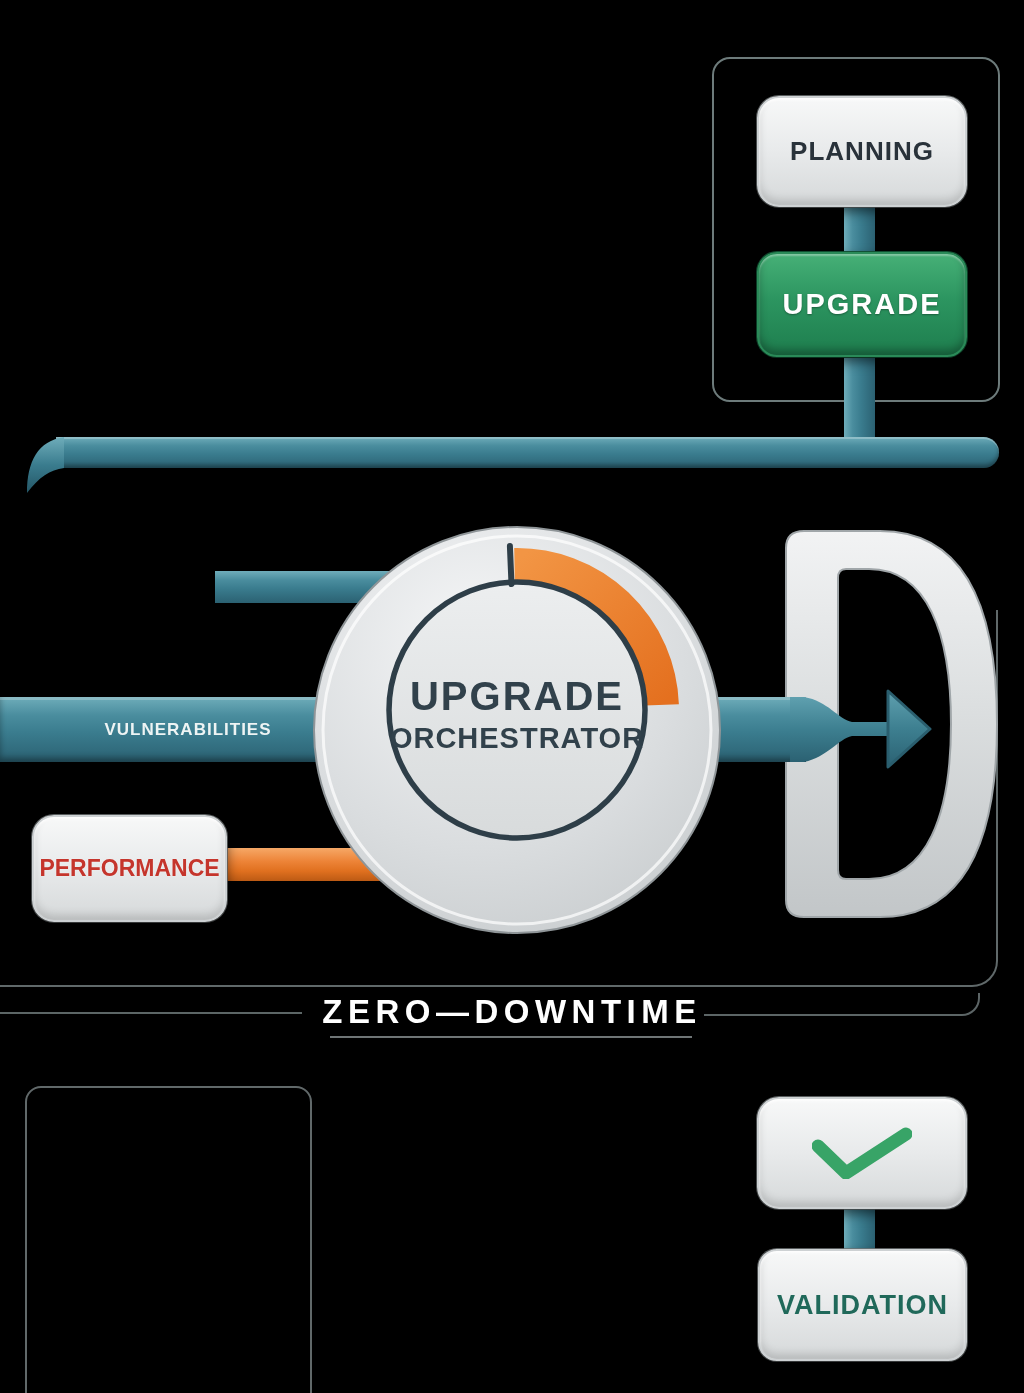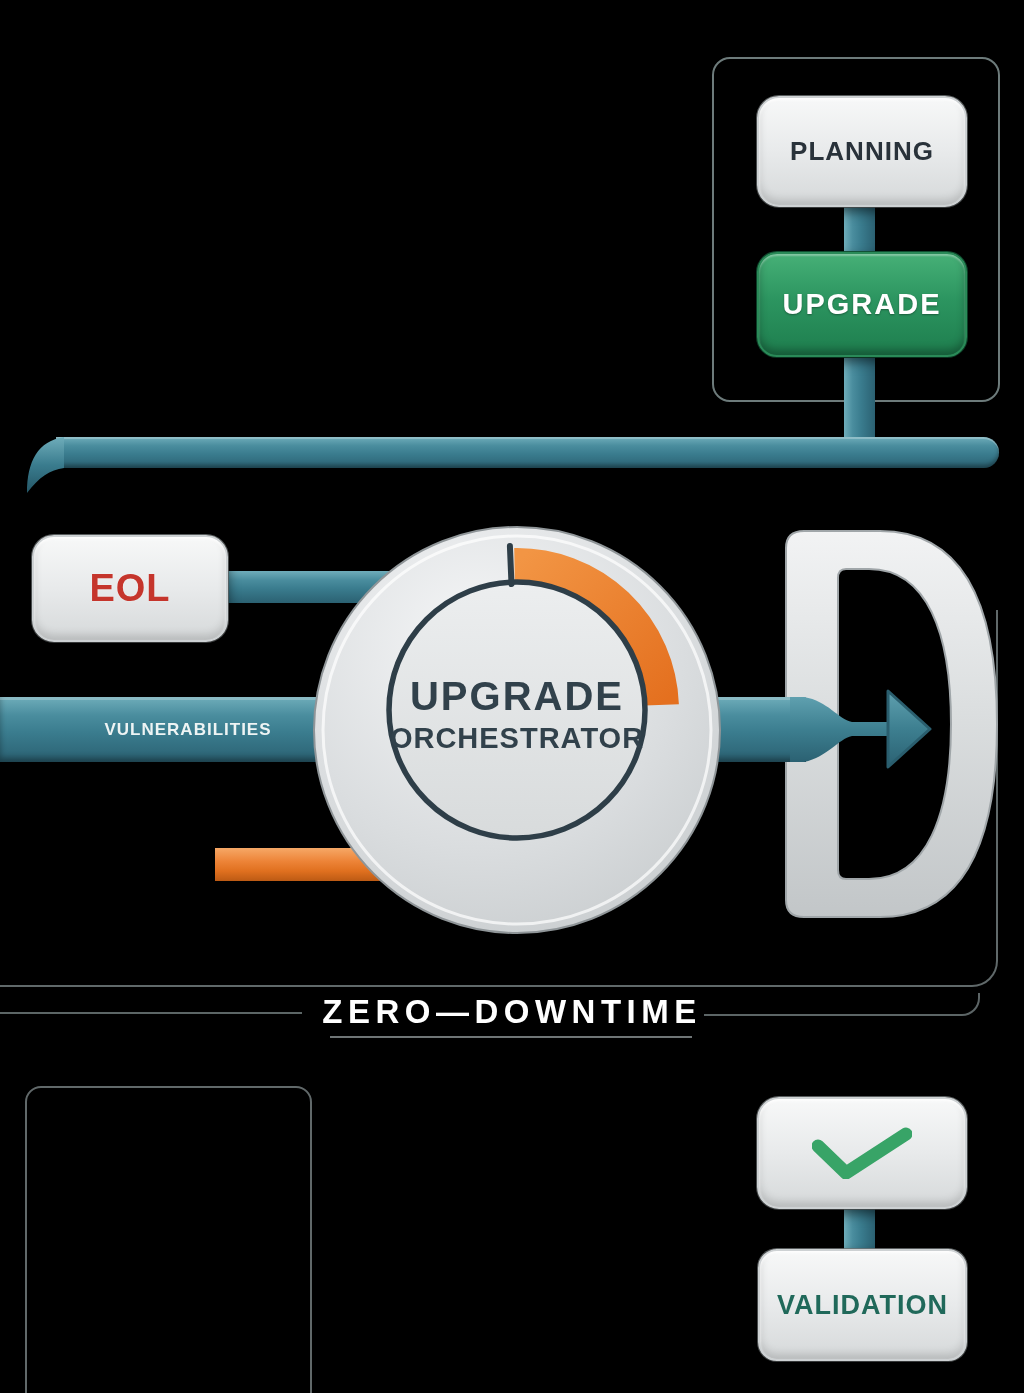--- a/index.html
+++ b/index.html
@@ -103,27 +103,27 @@
       <linearGradient id="ghook" x1="0" y1="0" x2="0" y2="1">
         <stop offset="0" stop-color="#6fadba"></stop>
           <stop offset=".5" stop-color="#3a7c8e"></stop>
           <stop offset="1" stop-color="#245666"></stop>
       </linearGradient>
     </defs>
     <path d="M 42,2 C 16,6 5,26 5,58 C 17,42 28,35 42,33 Z" fill="url(#ghook)"></path>
   </svg>
 
   <div class="pipe abs pipe-eol z2"></div>
-  <div class="sign box-eol z3">
-    <span class="t-red t-eol">EOL</span>
-  </div>
   <div class="pipe abs band z2">
     <span class="band-label">VULNERABILITIES</span>
   </div>
   <div class="pipe-orange abs pipe-perf z2"></div>
+  <div class="sign box-perf z3">
+    <span class="t-red t-perf">PERFORMANCE</span>
+  </div>
 
   <svg class="abs svg-d z1" viewBox="0 0 225 400">
     <defs>
       <linearGradient id="gd" x1="0" y1="0" x2="0" y2="1">
         <stop offset="0" stop-color="#f2f3f4"></stop>
           <stop offset=".45" stop-color="#dcdfe0"></stop>
           <stop offset="1" stop-color="#c2c6c8"></stop>
       </linearGradient>
     </defs>
     <path fill-rule="evenodd" fill="url(#gd)" stroke="#a0a6a9" stroke-width="2" d="M 24,6 H 100 C 182,6 217,76 217,199 C 217,322 182,392 100,392 H 24 Q 6,392 6,375 V 23 Q 6,6 24,6 Z

